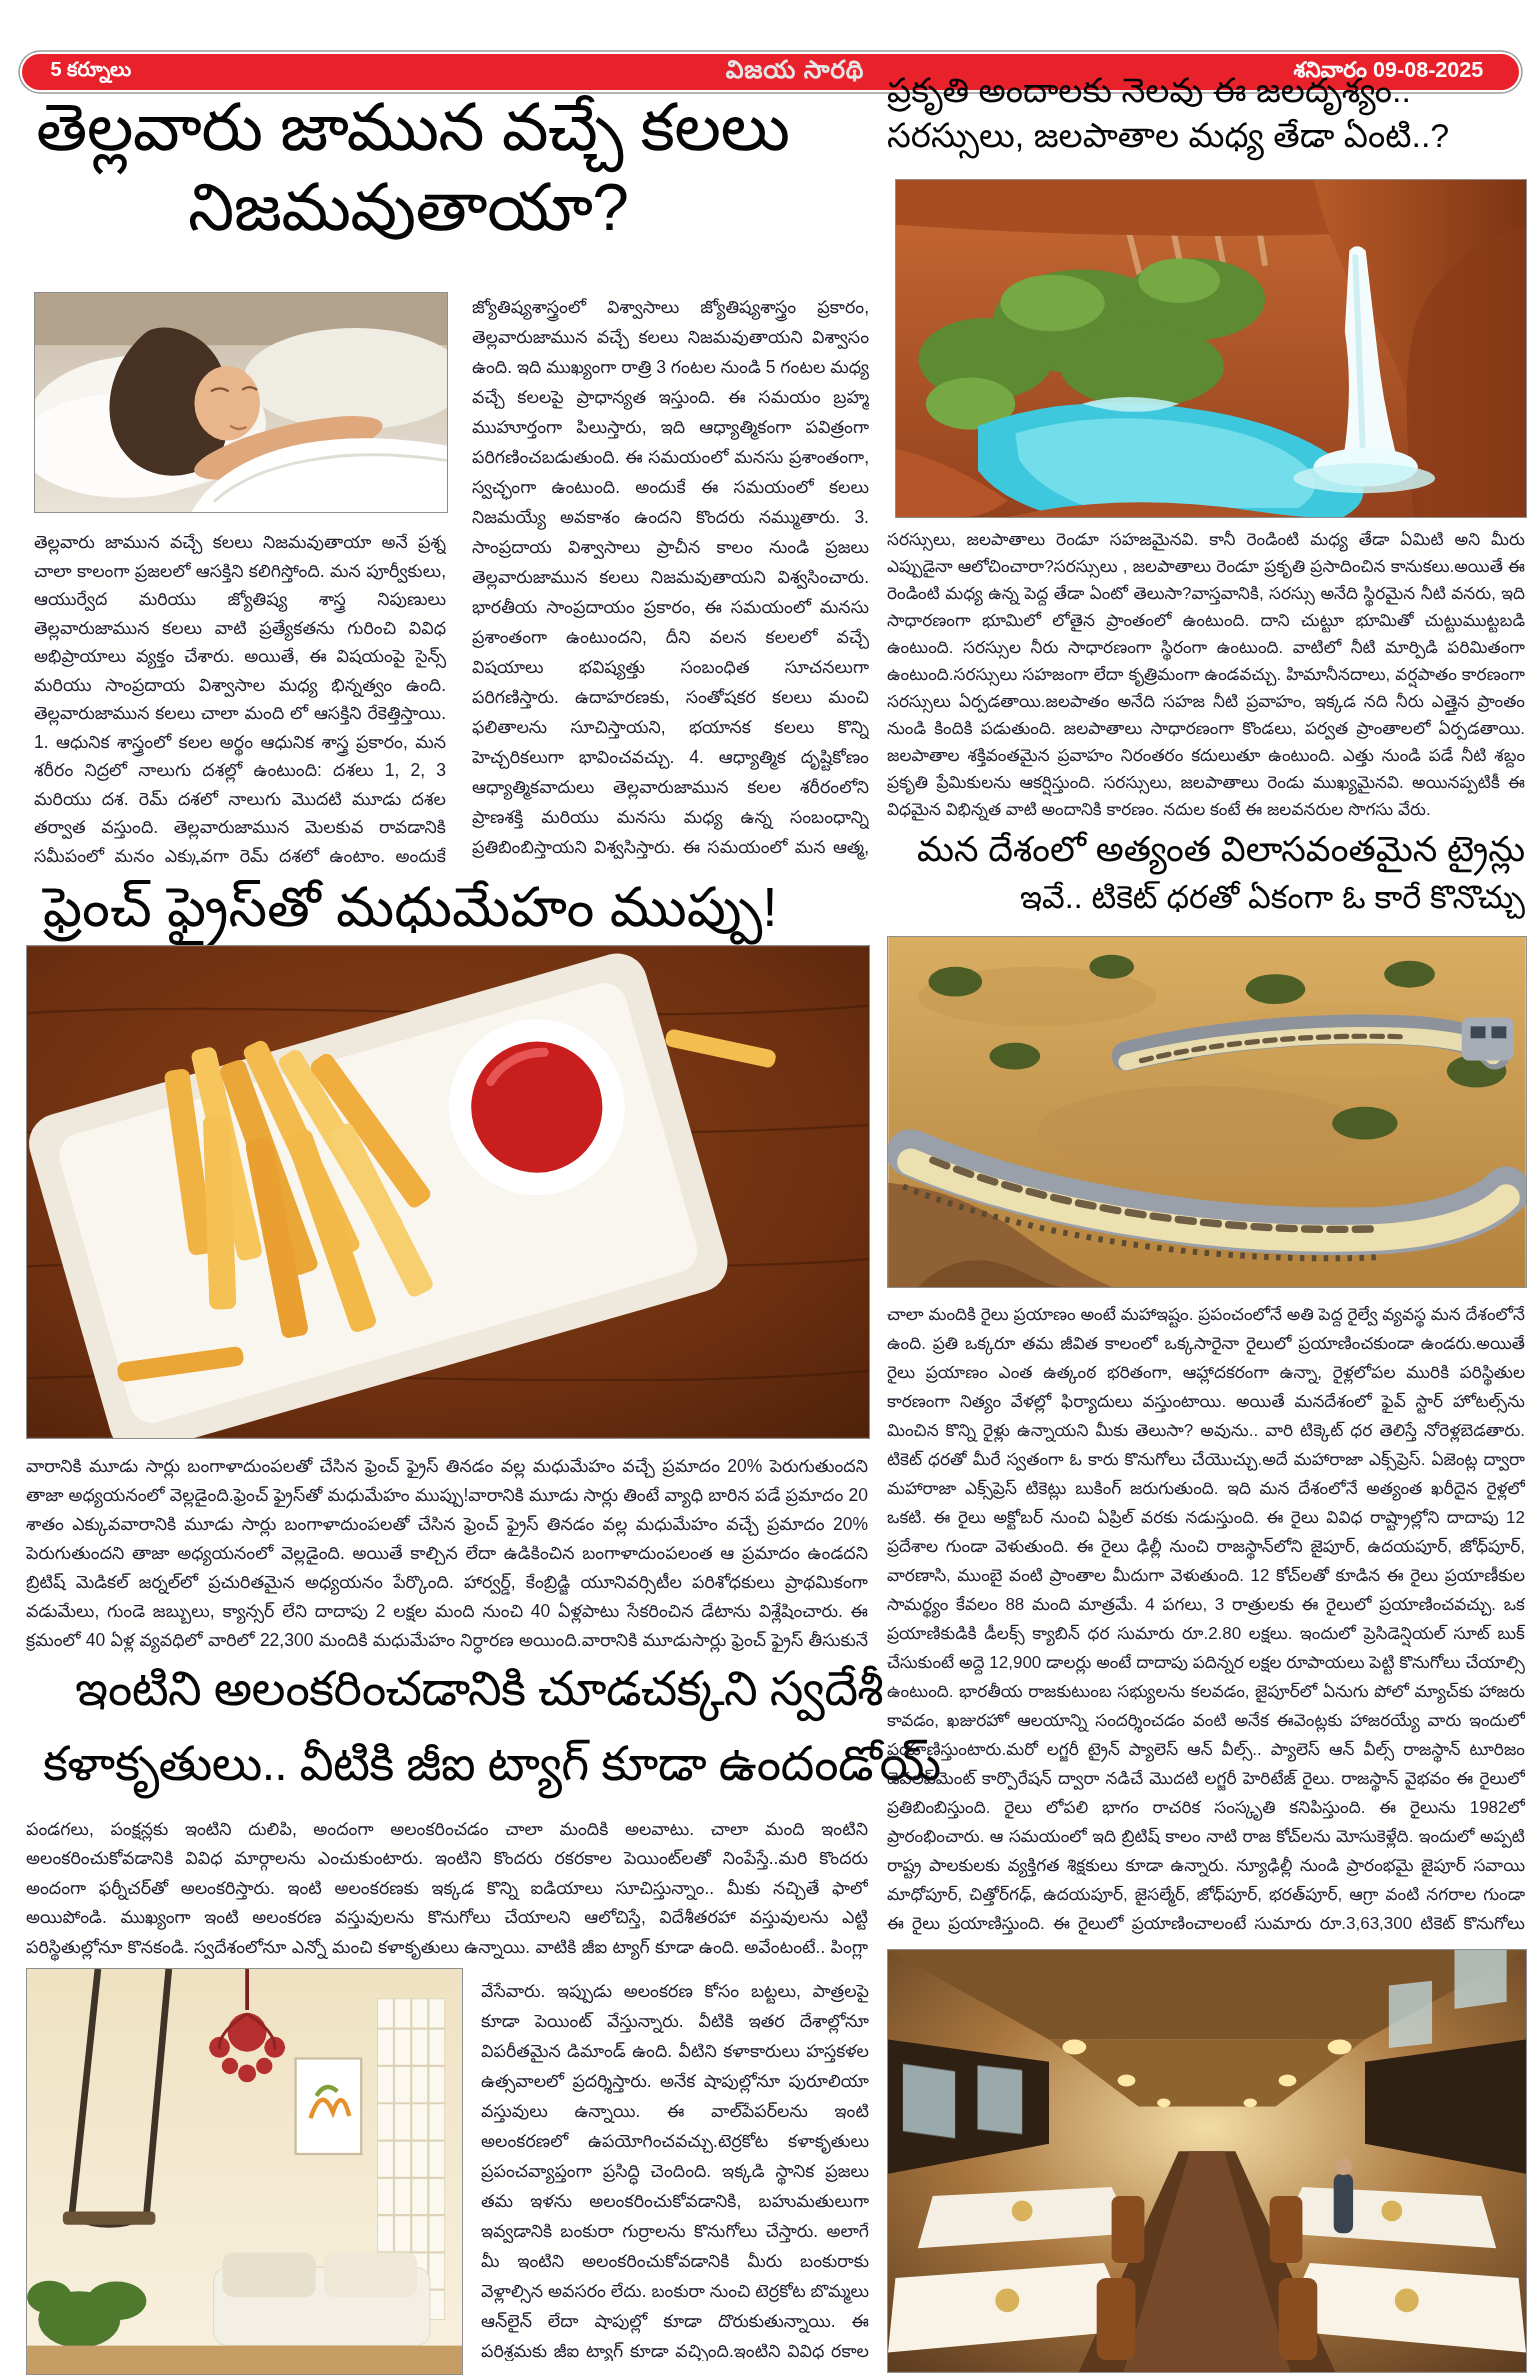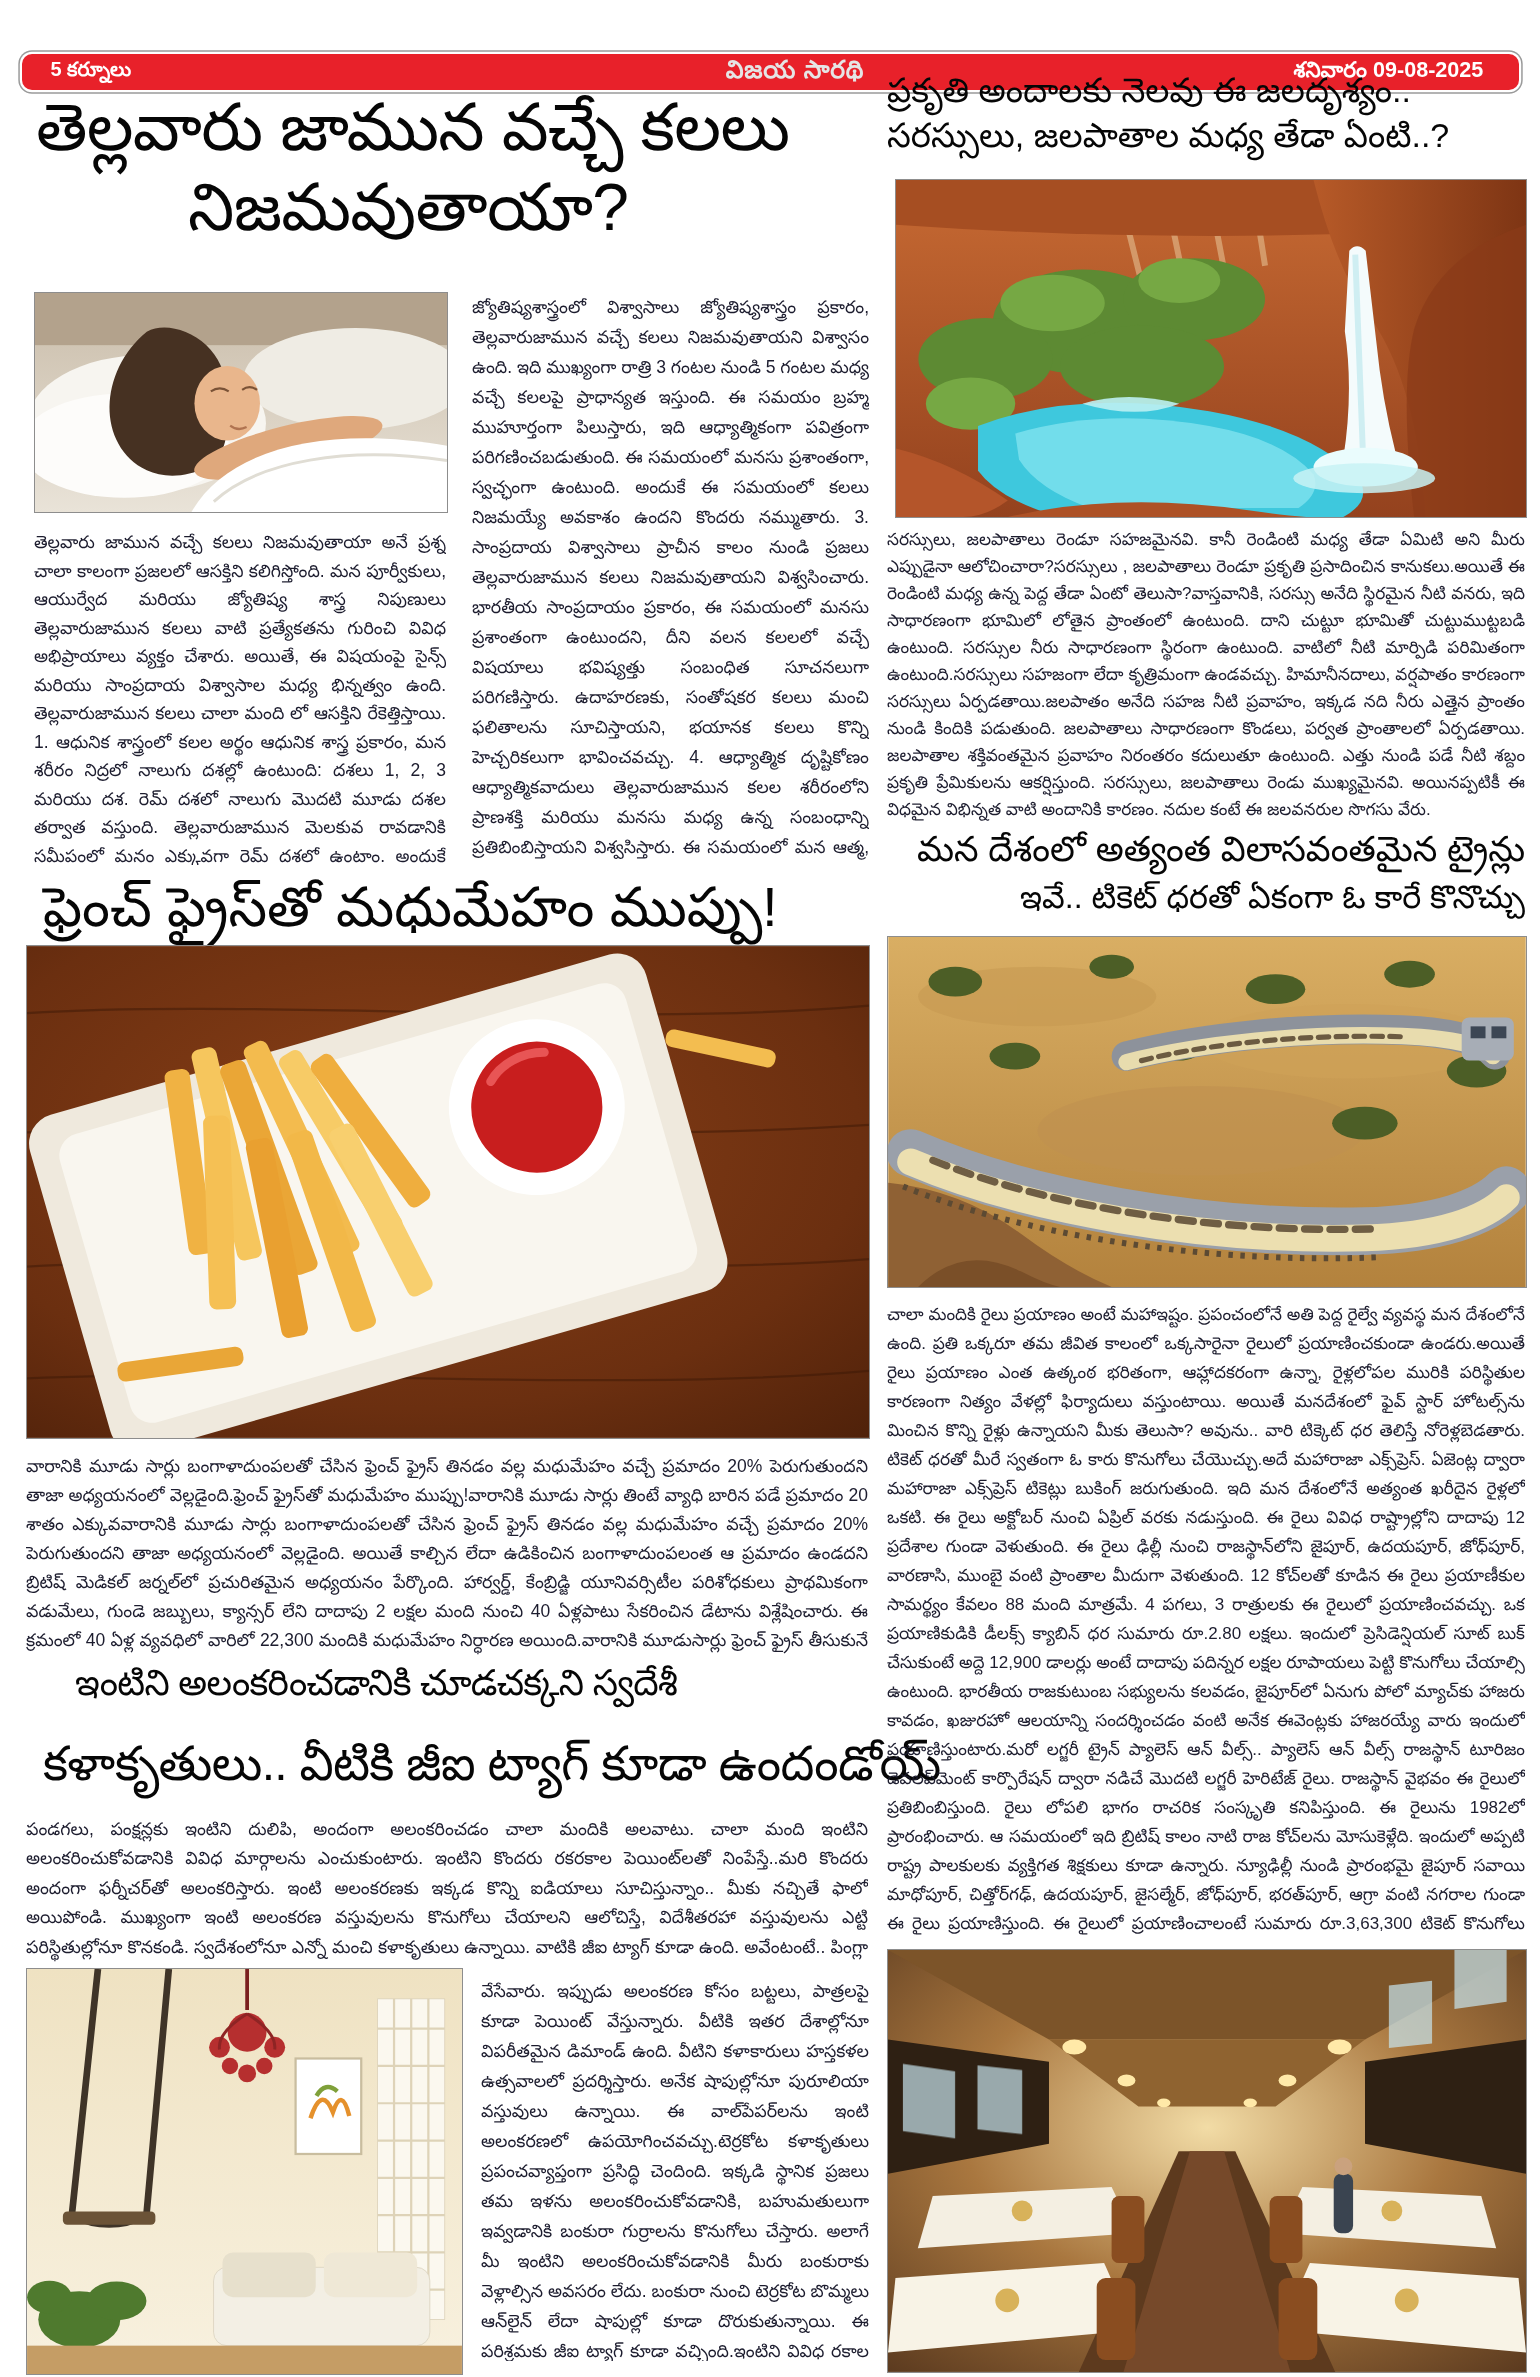--- a/index.html
+++ b/index.html
@@ -1,20 +1,20 @@
 <!DOCTYPE html>
 <html style="font-size:12px"><head>
 <meta charset="utf-8">
 <style>
   html,body{margin:0;padding:0;background:#ffffff;}
   #page{position:relative;width:1541px;height:2377px;background:#ffffff;overflow:hidden;
         font-family:"Liberation Sans","DejaVu Sans",sans-serif;color:#1c1c2e;}
   .abs{position:absolute;}
   
-  #header-bar{left:22.4px;top:54px;width:1497px;height:36px;background:#e8212a;border-radius:10px;
+  #header-bar{left:22.4px;top:54px;width:1497px;height:36px;background:#e8212a;border-radius:18px;
     box-shadow:0 0 0 2.2px #ffffff,0 0 0 3.7px #9a9a9a;display:flex;align-items:center;}
   #header-left{font-size:20px;font-weight:bold;color:#ffffff;margin-left:28px;white-space:nowrap;}
   #header-center{position:absolute;left:0;right:0;text-align:center;font-size:25px;font-weight:900;color:#e5e5e5;letter-spacing:0.7px;margin-left:48px;}
   #header-right{position:absolute;right:36px;font-size:21.6px;font-weight:bold;color:#ffffff;white-space:nowrap;}
   
   .headline{color:#060606;font-weight:400;line-height:1;white-space:nowrap;letter-spacing:-0.7px;}
   .body-text{text-align:justify;overflow:hidden;}
   .photo{border:0.7px solid #8d8d8d;display:block;}
   svg{display:block;}
 </style>
@@ -101,21 +101,21 @@
         <path d="M190,-110 a70,55 0 0 1 80,-18" stroke="#e85555" stroke-width="12" fill="none" stroke-linecap="round"></path>
       </g>
 
       <rect x="120" y="560" width="170" height="26" rx="10" fill="#e9a637" transform="rotate(-8 120 560)"></rect>
       <rect x="860" y="110" width="150" height="24" rx="10" fill="#f3bd50" transform="rotate(12 860 110)"></rect>
     </svg>
   </div>
 
   <div class="abs body-text" style="left:26px;top:1452px;width:842px;height:203px;font-size:17.5px;line-height:29px;">వారానికి మూడు సార్లు బంగాళాదుంపలతో చేసిన ఫ్రెంచ్ ఫ్రైస్ తినడం వల్ల మధుమేహం వచ్చే ప్రమాదం 20% పెరుగుతుందని తాజా అధ్యయనంలో వెల్లడైంది.ఫ్రెంచ్ ఫ్రైస్‌తో మధుమేహం ముప్పు!వారానికి మూడు సార్లు తింటే వ్యాధి బారిన పడే ప్రమాదం 20 శాతం ఎక్కువవారానికి మూడు సార్లు బంగాళాదుంపలతో చేసిన ఫ్రెంచ్ ఫ్రైస్ తినడం వల్ల మధుమేహం వచ్చే ప్రమాదం 20% పెరుగుతుందని తాజా అధ్యయనంలో వెల్లడైంది. అయితే కాల్చిన లేదా ఉడికించిన బంగాళాదుంపలంత ఆ ప్రమాదం ఉండదని బ్రిటిష్ మెడికల్ జర్నల్‌లో ప్రచురితమైన అధ్యయనం పేర్కొంది. హార్వర్డ్, కేంబ్రిడ్జి యూనివర్సిటీల పరిశోధకులు ప్రాథమికంగా వడుమేలు, గుండె జబ్బులు, క్యాన్సర్ లేని దాదాపు 2 లక్షల మంది నుంచి 40 ఏళ్లపాటు సేకరించిన డేటాను విశ్లేషించారు. ఈ క్రమంలో 40 ఏళ్ల వ్యవధిలో వారిలో 22,300 మందికి మధుమేహం నిర్ధారణ అయింది.వారానికి మూడుసార్లు ఫ్రెంచ్ ఫ్రైస్ తీసుకునే వారికి మధుమేహం ప్రమాదం 20? పెరిగినట్టు గుర్తించి వెల్లడించారు. అయితే కాల్చిన లేదా ఉడికించిన బంగాళాదుంపలను తీసుకున్న వారికి ఎలాంటి సమస్యా ఎదురు కాలేదని పేర్కొన్నారు. బంగాళాదుంపల స్థానంలో తృణధాన్యాలను ఆహారంగా ఇచ్చినప్పుడు వచ్చే ప్రమాదం తగ్గినట్టు కనుగొన్నారు. కానీ.. బంగాళాదుంపలకు బదులుగా అన్నం తీసుకున్నవారిలో మధుమేహం ప్రమాదం పెరిగినట్టు గుర్తించారు.</div>
 
-  <div class="abs headline" style="left:75px;top:1665px;font-size:36px;">ఇంటిని అలంకరించడానికి చూడచక్కని స్వదేశీ</div>
+  <div class="abs headline" style="left:75px;top:1665px;font-size:48px;">ఇంటిని అలంకరించడానికి చూడచక్కని స్వదేశీ</div>
   <div class="abs headline" style="left:43px;top:1740px;font-size:48px;">కళాకృతులు.. వీటికి జీఐ ట్యాగ్ కూడా ఉందండోయ్</div>
 
   <div class="abs body-text" style="left:26px;top:1815px;width:842px;height:149px;font-size:17.5px;line-height:29.4px;">పండగలు, పంక్షన్లకు ఇంటిని దులిపి, అందంగా అలంకరించడం చాలా మందికి అలవాటు. చాలా మంది ఇంటిని అలంకరించుకోవడానికి వివిధ మార్గాలను ఎంచుకుంటారు. ఇంటిని కొందరు రకరకాల పెయింట్‌లతో నింపేస్తే..మరి కొందరు అందంగా ఫర్నీచర్‌తో అలంకరిస్తారు. ఇంటి అలంకరణకు ఇక్కడ కొన్ని ఐడియాలు సూచిస్తున్నాం.. మీకు నచ్చితే ఫాలో అయిపోండి. ముఖ్యంగా ఇంటి అలంకరణ వస్తువులను కొనుగోలు చేయాలని ఆలోచిస్తే, విదేశీతరహా వస్తువులను ఎట్టి పరిస్థితుల్లోనూ కొనకండి. స్వదేశంలోనూ ఎన్నో మంచి కళాకృతులు ఉన్నాయి. వాటికి జీఐ ట్యాగ్ కూడా ఉంది. అవేంటంటే.. పింగ్లా లేదా పురూలియా చిత్రపటం. ఇది ప్రపంచ ప్రసిద్ధి చెందిన కళ. పొడవైన కాగితంపై అందమైన చిత్రాలు ఉంటాయి. వివిధ జానపద కథలు, పౌరాణిక కథలు చిత్రాల రూపంలో ఉంటాయి. వీటికి ఎక్కువగా సహజ రంగులను ఉపయోగిస్తారు. మొదట్లో కాగితంపై వీటిని</div>
 
   <div class="abs" style="left:26px;top:1968px;">
     <svg class="photo" width="435" height="405" viewBox="0 0 583 543">
       <defs>
         <linearGradient id="wall" x1="0" y1="0" x2="0" y2="1">
           <stop offset="0" stop-color="#efe2c2"></stop>
             <stop offset="1" stop-color="#f8f1df"></stop>

